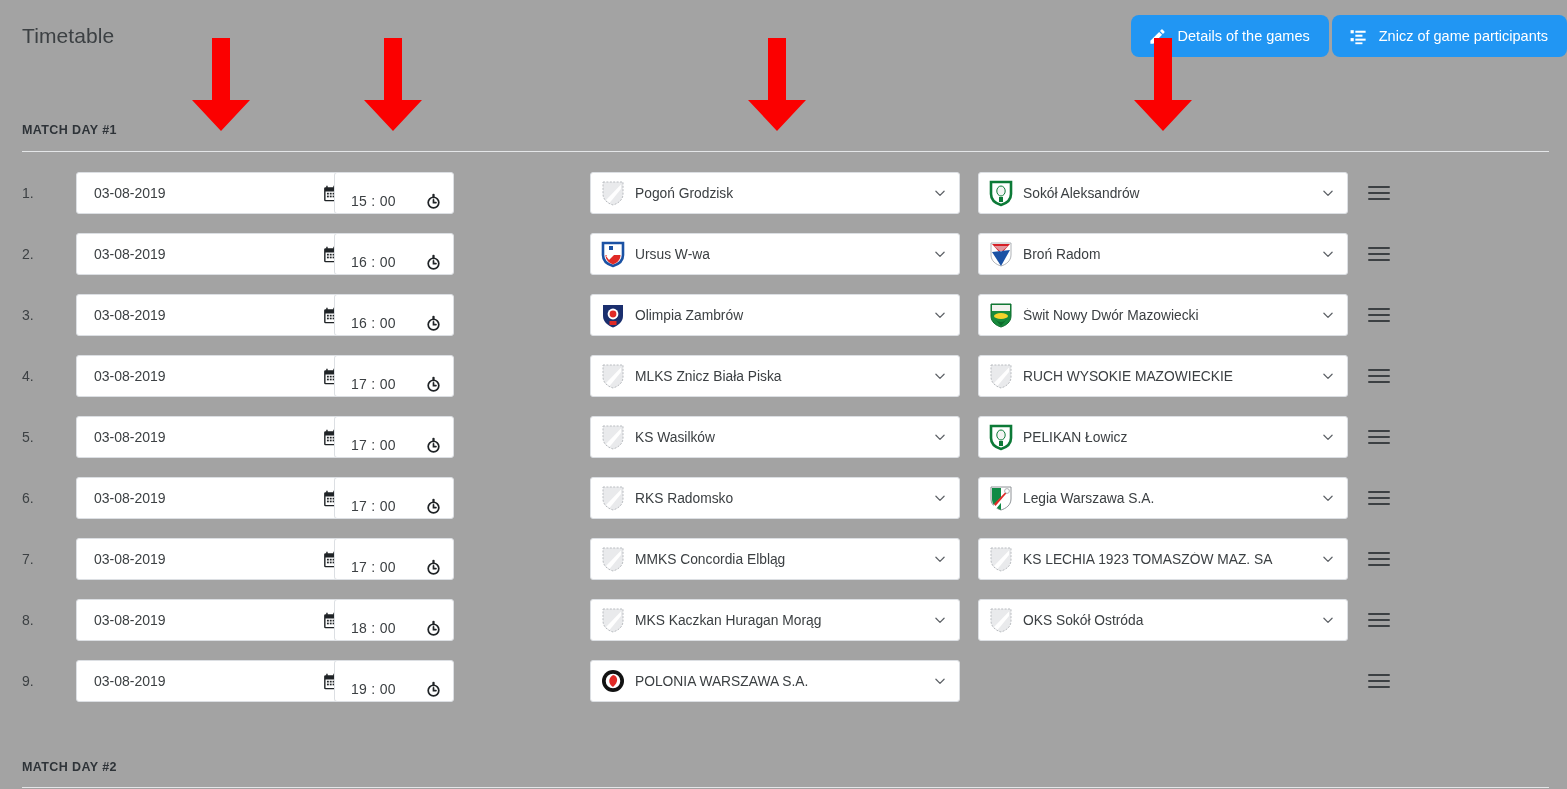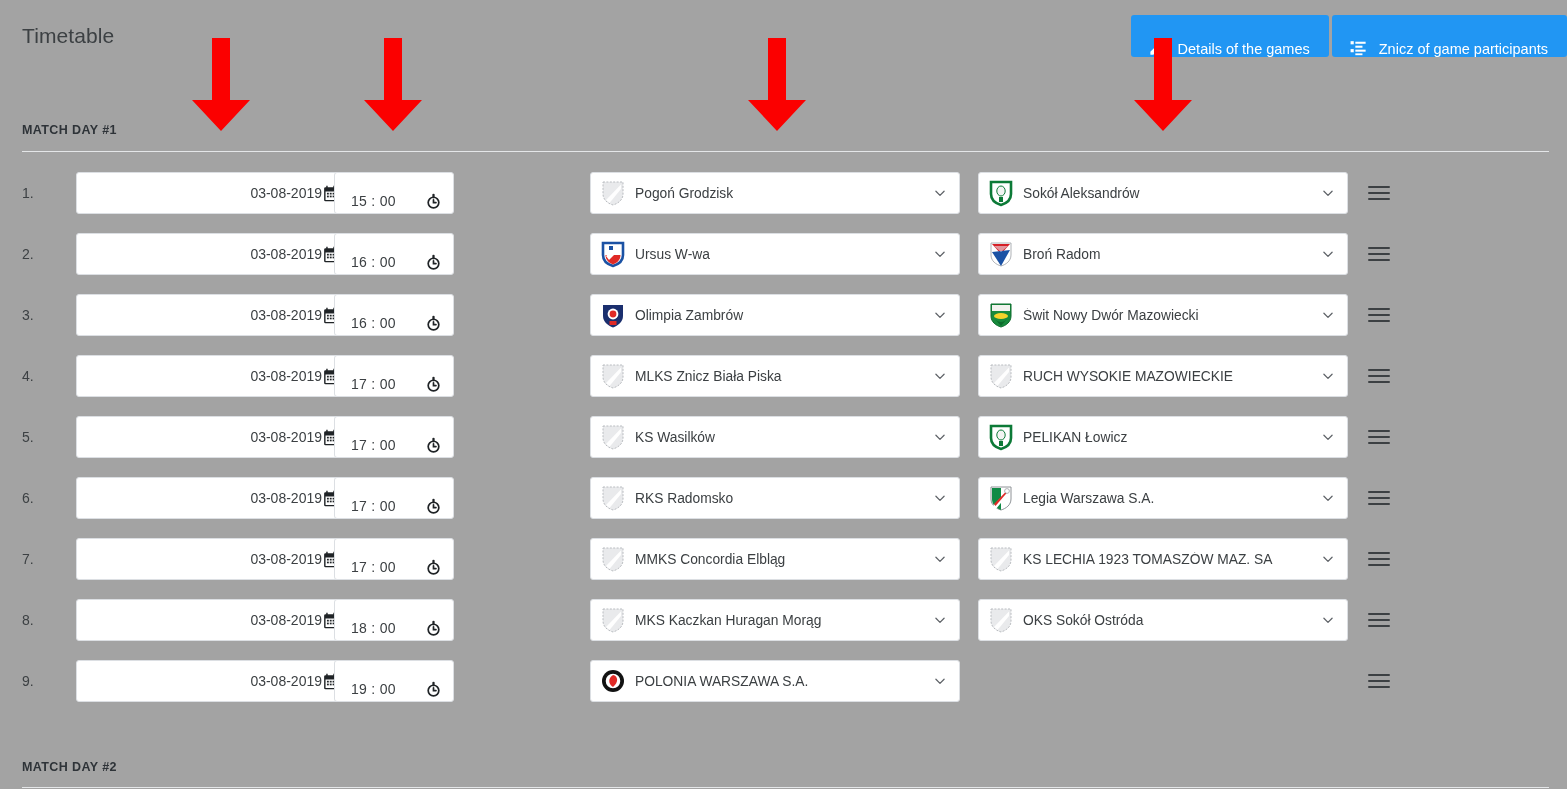--- a/index.html
+++ b/index.html
@@ -30,26 +30,26 @@
   .top-actions {
     position: absolute;
     right: 0px;
     top: 15px;
     display: flex;
     gap: 3px;
     align-items: flex-start;
   }
   .btn {
     display: flex;
-    align-items: flex-end;
+    align-items: center;
     gap: 11px;
     background: #2196f3;
     color: #ffffff;
     border: none;
-    border-radius: 3px;
+    border-radius: 8px;
     height: 42px;
     padding: 0 19px 0 17px;
     font-size: 14.5px;
     font-family: "Liberation Sans", sans-serif;
     cursor: pointer;
     white-space: nowrap;
   }
   .btn .glyph { display: flex; align-items: center; }
 
   
@@ -98,21 +98,21 @@
     top: 0;
     height: 42px;
     background: #ffffff;
     border: 1px solid #dcdfe3;
     border-radius: 3px;
     display: flex;
     align-items: center;
     cursor: pointer;
   }
 
-  .date-field { left: 76px; width: 284px; padding: 0 20px 0 17px; text-align: right; }
+  .date-field { left: 76px; width: 284px; padding: 0 20px 0 17px; }
   .time-field { left: 334px; width: 120px; padding: 16px 11px 0 16px; }
   .team-field { width: 370px; padding: 0 12px 0 9px; }
   .team-home { left: 590px; }
   .team-away { left: 978px; }
 
   .field-text {
     flex: 1;
     font-size: 14px;
     color: #3c4043;
     white-space: nowrap;

